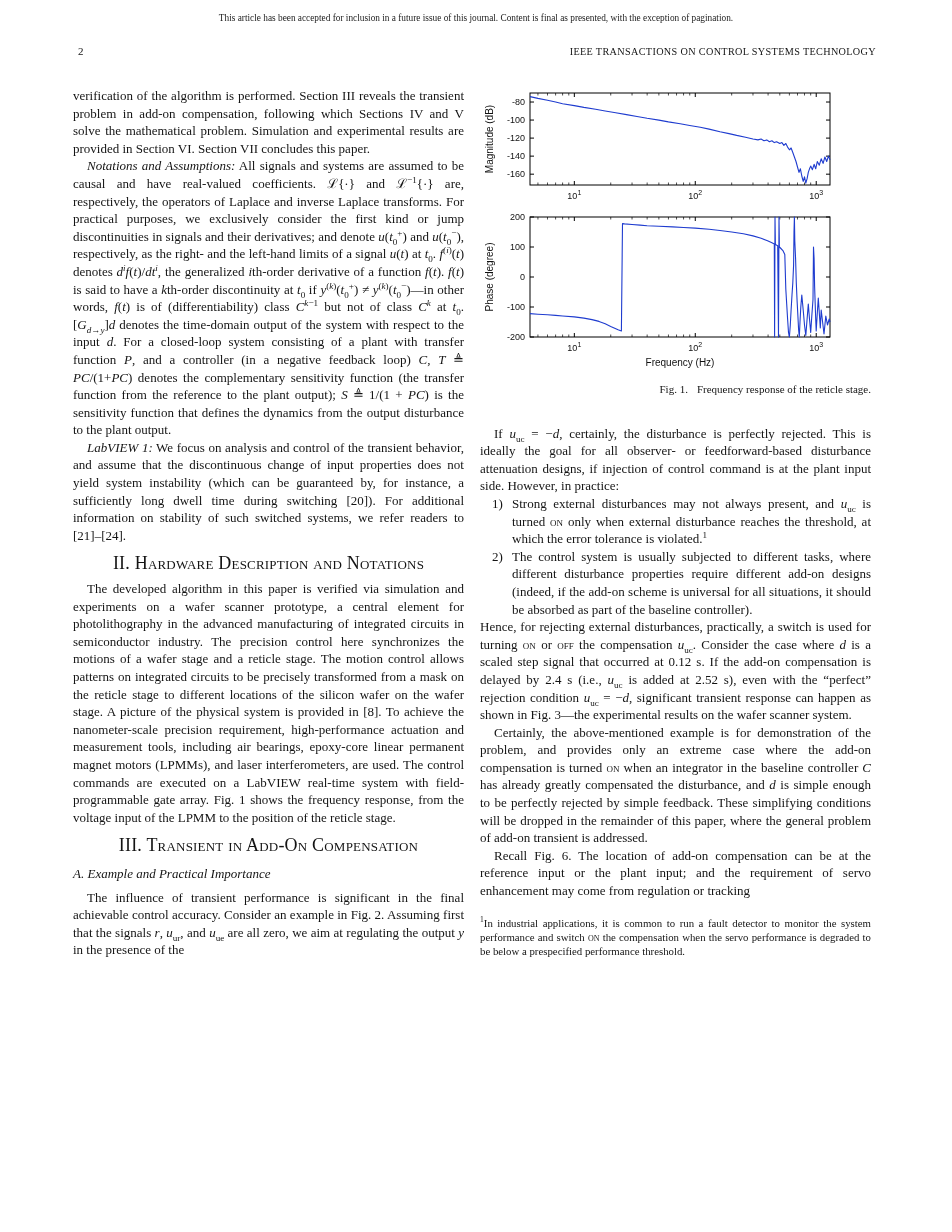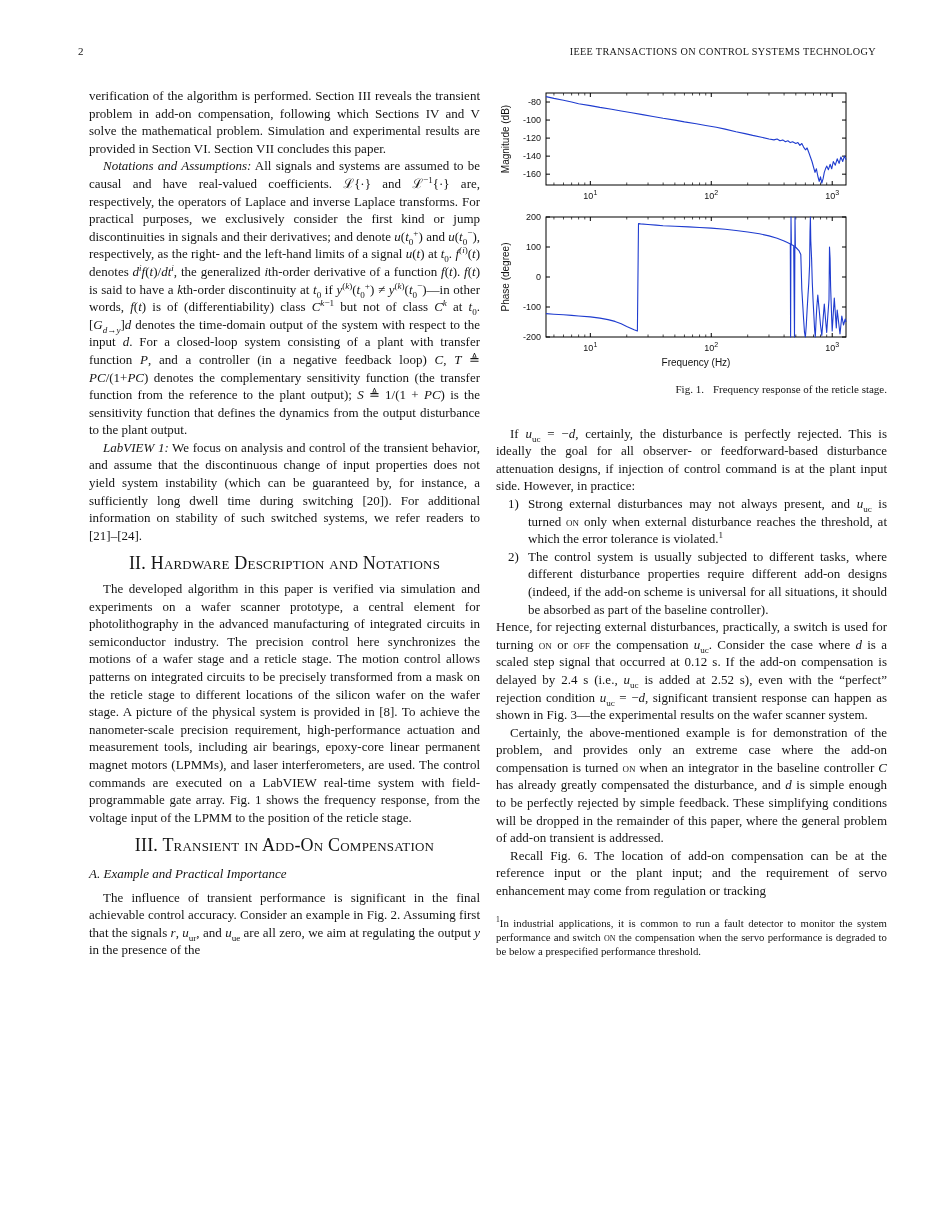--- a/index.html
+++ b/index.html
@@ -3,21 +3,21 @@
 <meta charset="utf-8">
 <style>
   html,body{margin:0;padding:0;background:#ffffff;}
   .page{width:952px;height:1232px;position:relative;background:#fff;
         font-family:"Liberation Serif",serif;color:#141414;overflow:hidden;}
   .top-notice{position:absolute;top:13px;left:0;width:100%;text-align:center;
         font-size:9.3px;color:#222;}
   .running-head{position:absolute;top:45px;left:78px;width:798px;display:flex;
         justify-content:space-between;align-items:baseline;font-size:11px;}
   .journal{font-size:10.2px;letter-spacing:0.35px;}
-  .columns{position:absolute;top:87px;left:89px;width:798px;display:flex;gap:16px;}
+  .columns{position:absolute;top:87px;left:73px;width:798px;display:flex;gap:16px;}
   .col{width:391px;font-size:13px;line-height:17.6px;text-align:justify;}
   .col p{text-indent:14px;margin:0;}
   .col p.noindent{text-indent:0;}
   h3.section{font-weight:normal;font-size:18px;font-variant:small-caps;
         letter-spacing:0.2px;text-align:center;margin:11px 0 7px;}
   h4.subsection{font-weight:normal;font-style:italic;font-size:13px;text-align:left;
         margin:10px 0 6px;}
   .enum-item{display:flex;padding-left:12px;}
   .enum-label{flex:none;width:20px;}
   .enum-text{flex:1;text-align:justify;}
@@ -29,20 +29,21 @@
   .fig-label{margin-right:9px;}
   .footnote{font-size:10.8px;line-height:14px;margin-top:16px;text-align:justify;}
   .tick{font-family:"Liberation Sans",sans-serif;font-size:9px;fill:#111;}
   .axis-label{font-family:"Liberation Sans",sans-serif;font-size:10px;fill:#111;}
 </style>
 </head>
 <body>
 
 <div class="page">
 
+  <div class="top-notice">This article has been accepted for inclusion in a future issue of this journal. Content is final as presented, with the exception of pagination.</div>
 
   <div class="running-head">
     <span>2</span>
     <span class="journal">IEEE TRANSACTIONS ON CONTROL SYSTEMS TECHNOLOGY</span>
   </div>
 
   <div class="columns">
 
     <div class="col">
       <p class="noindent">verification of the algorithm is performed. Section III reveals the transient problem in add-on compensation, following which Sections IV and V solve the mathematical problem. Simulation and experimental results are provided in Section VI. Section VII concludes this paper.</p>

